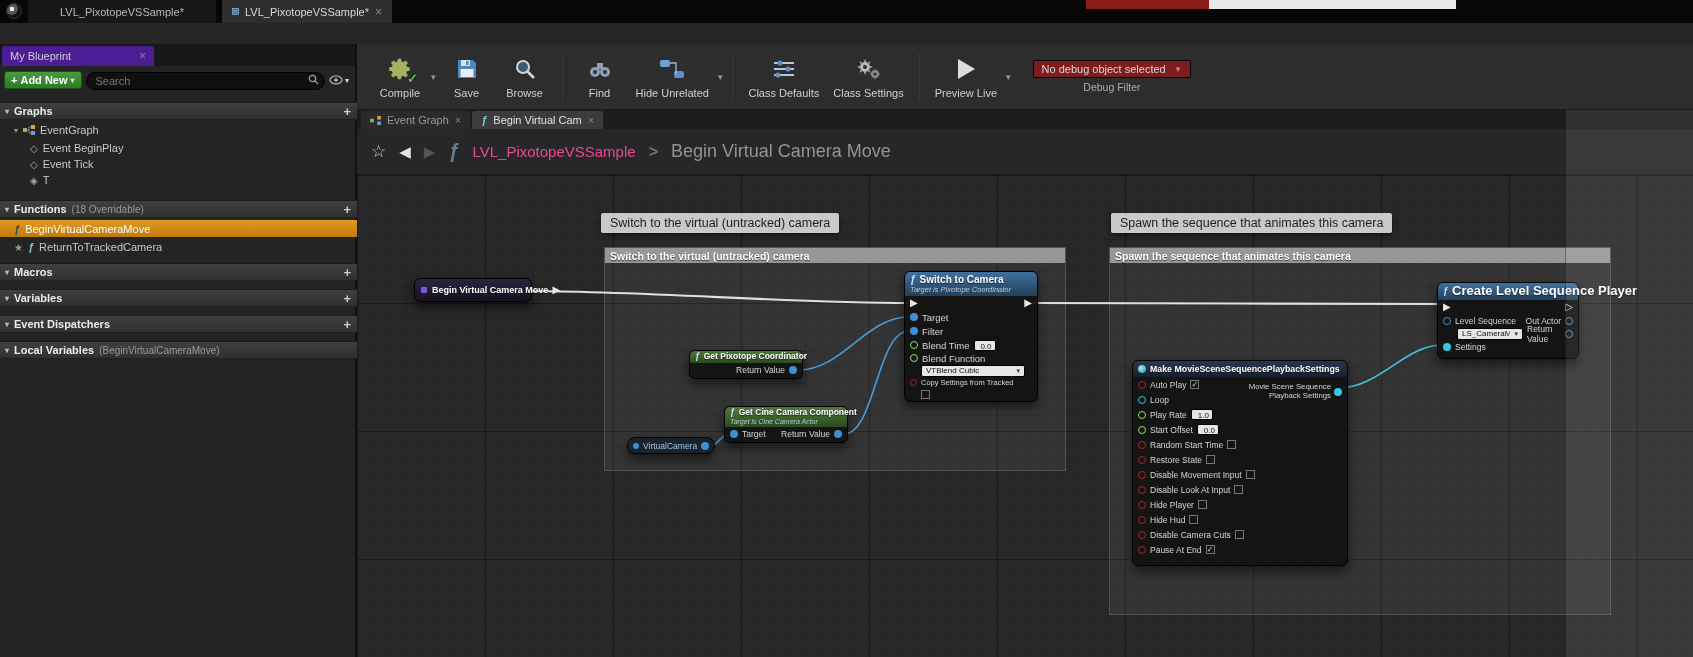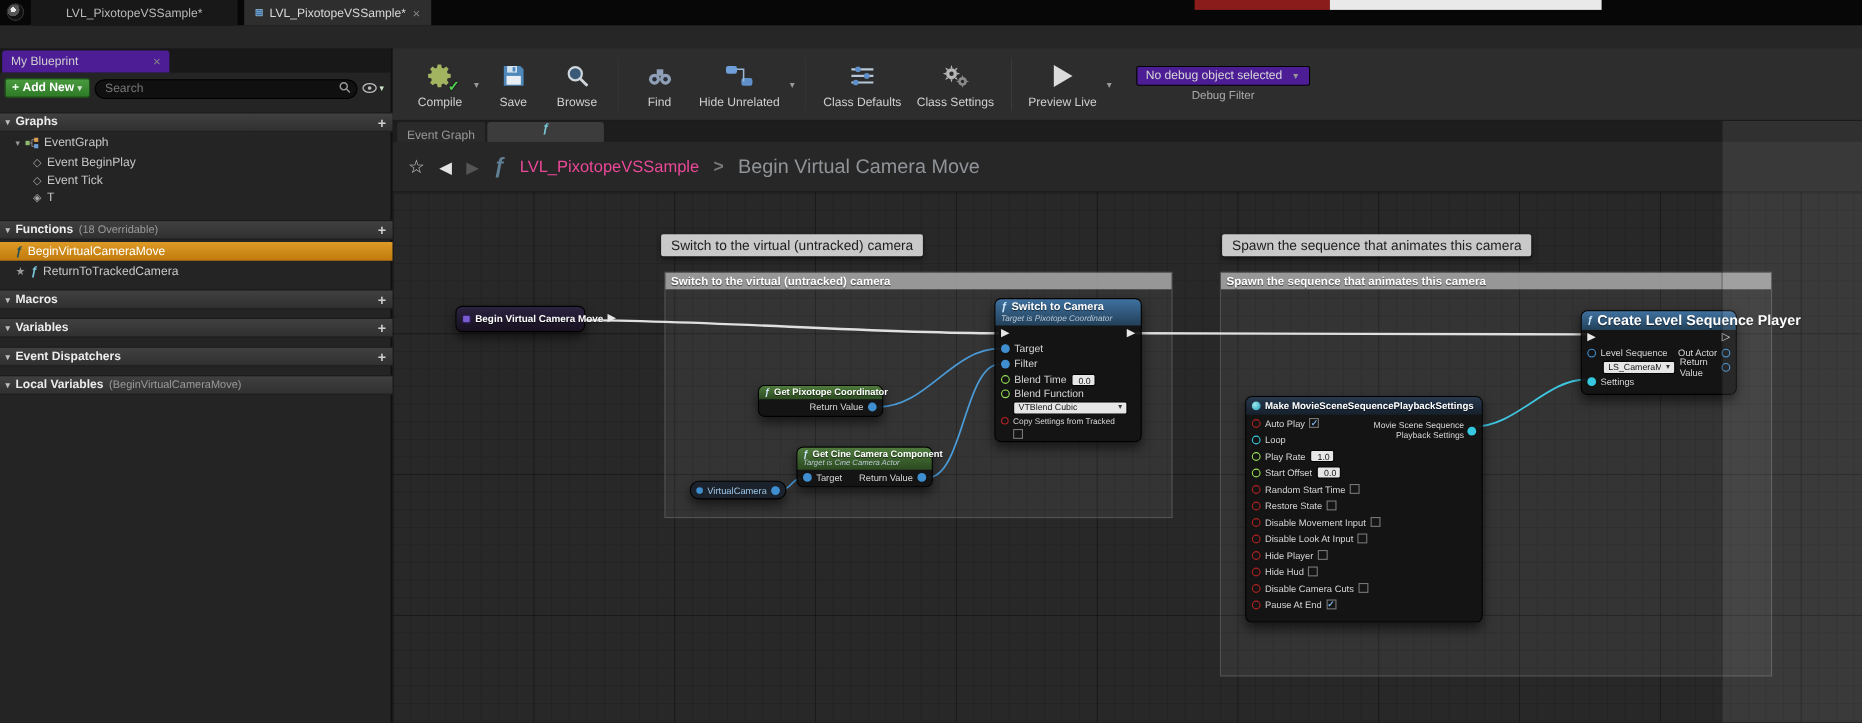--- a/index.html
+++ b/index.html
@@ -56,26 +56,26 @@
   .main-toolbar { position:absolute; left:357px; top:44px; width:1336px; height:66px; background:#2d2d2d;
     border-bottom:1px solid #1b1b1b; display:flex; align-items:center; padding-left:14px; }
   .tb-btn { display:flex; flex-direction:column; align-items:center; justify-content:center; gap:3px;
     min-width:58px; padding:0 7px; height:60px; }
   .tb-ico { width:30px; height:30px; display:flex; align-items:center; justify-content:center; position:relative; }
   .tb-label { font-size:11px; color:#cfcfcf; white-space:nowrap; }
   .tb-caret { font-size:9px; color:#999; align-self:center; margin:0 2px; }
   .tb-sep { width:1px; height:48px; background:#1e1e1e; border-right:1px solid #3a3a3a; margin:0 8px; }
   .compile-check { position:absolute; right:-3px; bottom:-2px; color:#4fd14f; font-size:13px; font-weight:bold; text-shadow:0 0 2px #000; }
   .debug-wrap { display:flex; flex-direction:column; align-items:center; gap:3px; margin-left:20px; }
-  .debug-dd { height:18px; display:flex; align-items:center; gap:8px; background:#4c1d95; border:1px solid #000;
+  .debug-dd { height:18px; display:flex; align-items:center; gap:8px; background:#7f1d1d; border:1px solid #000;
     border-radius:2px; padding:0 8px; font-size:11px; color:#d8d8d8; }
   .debug-label { font-size:10.5px; color:#aaa; }
   
   .graph-tabbar { position:absolute; left:357px; top:110px; width:1336px; height:19px; background:#1d1d1d; display:flex; align-items:flex-end; padding-left:4px; gap:2px; }
-  .gtab { height:18px; display:flex; align-items:center; gap:6px; padding:0 9px; font-size:11px; border-radius:3px 3px 0 0;flex-direction:column; }
+  .gtab { height:18px; display:flex; align-items:center; gap:6px; padding:0 9px; font-size:11px; border-radius:3px 3px 0 0; }
   .gtab.inactive { background:#2a2a2a; color:#999; }
   .gtab.active { background:#3c3c3c; color:#e0e0e0; }
   .gtab .x { color:#888; font-size:11px; }
   .gtab .fn-glyph { font-size:11px; }
   
   .crumb-bar { position:absolute; left:357px; top:129px; width:1336px; height:46px; background:#272727;
     border-bottom:1px solid #191919; display:flex; align-items:center; gap:13px; padding-left:14px; }
   .crumb-star { color:#c8c8c8; font-size:17px; }
   .nav-back { color:#e4e4e4; font-size:15px; }
   .nav-fwd { color:#555; font-size:15px; }

